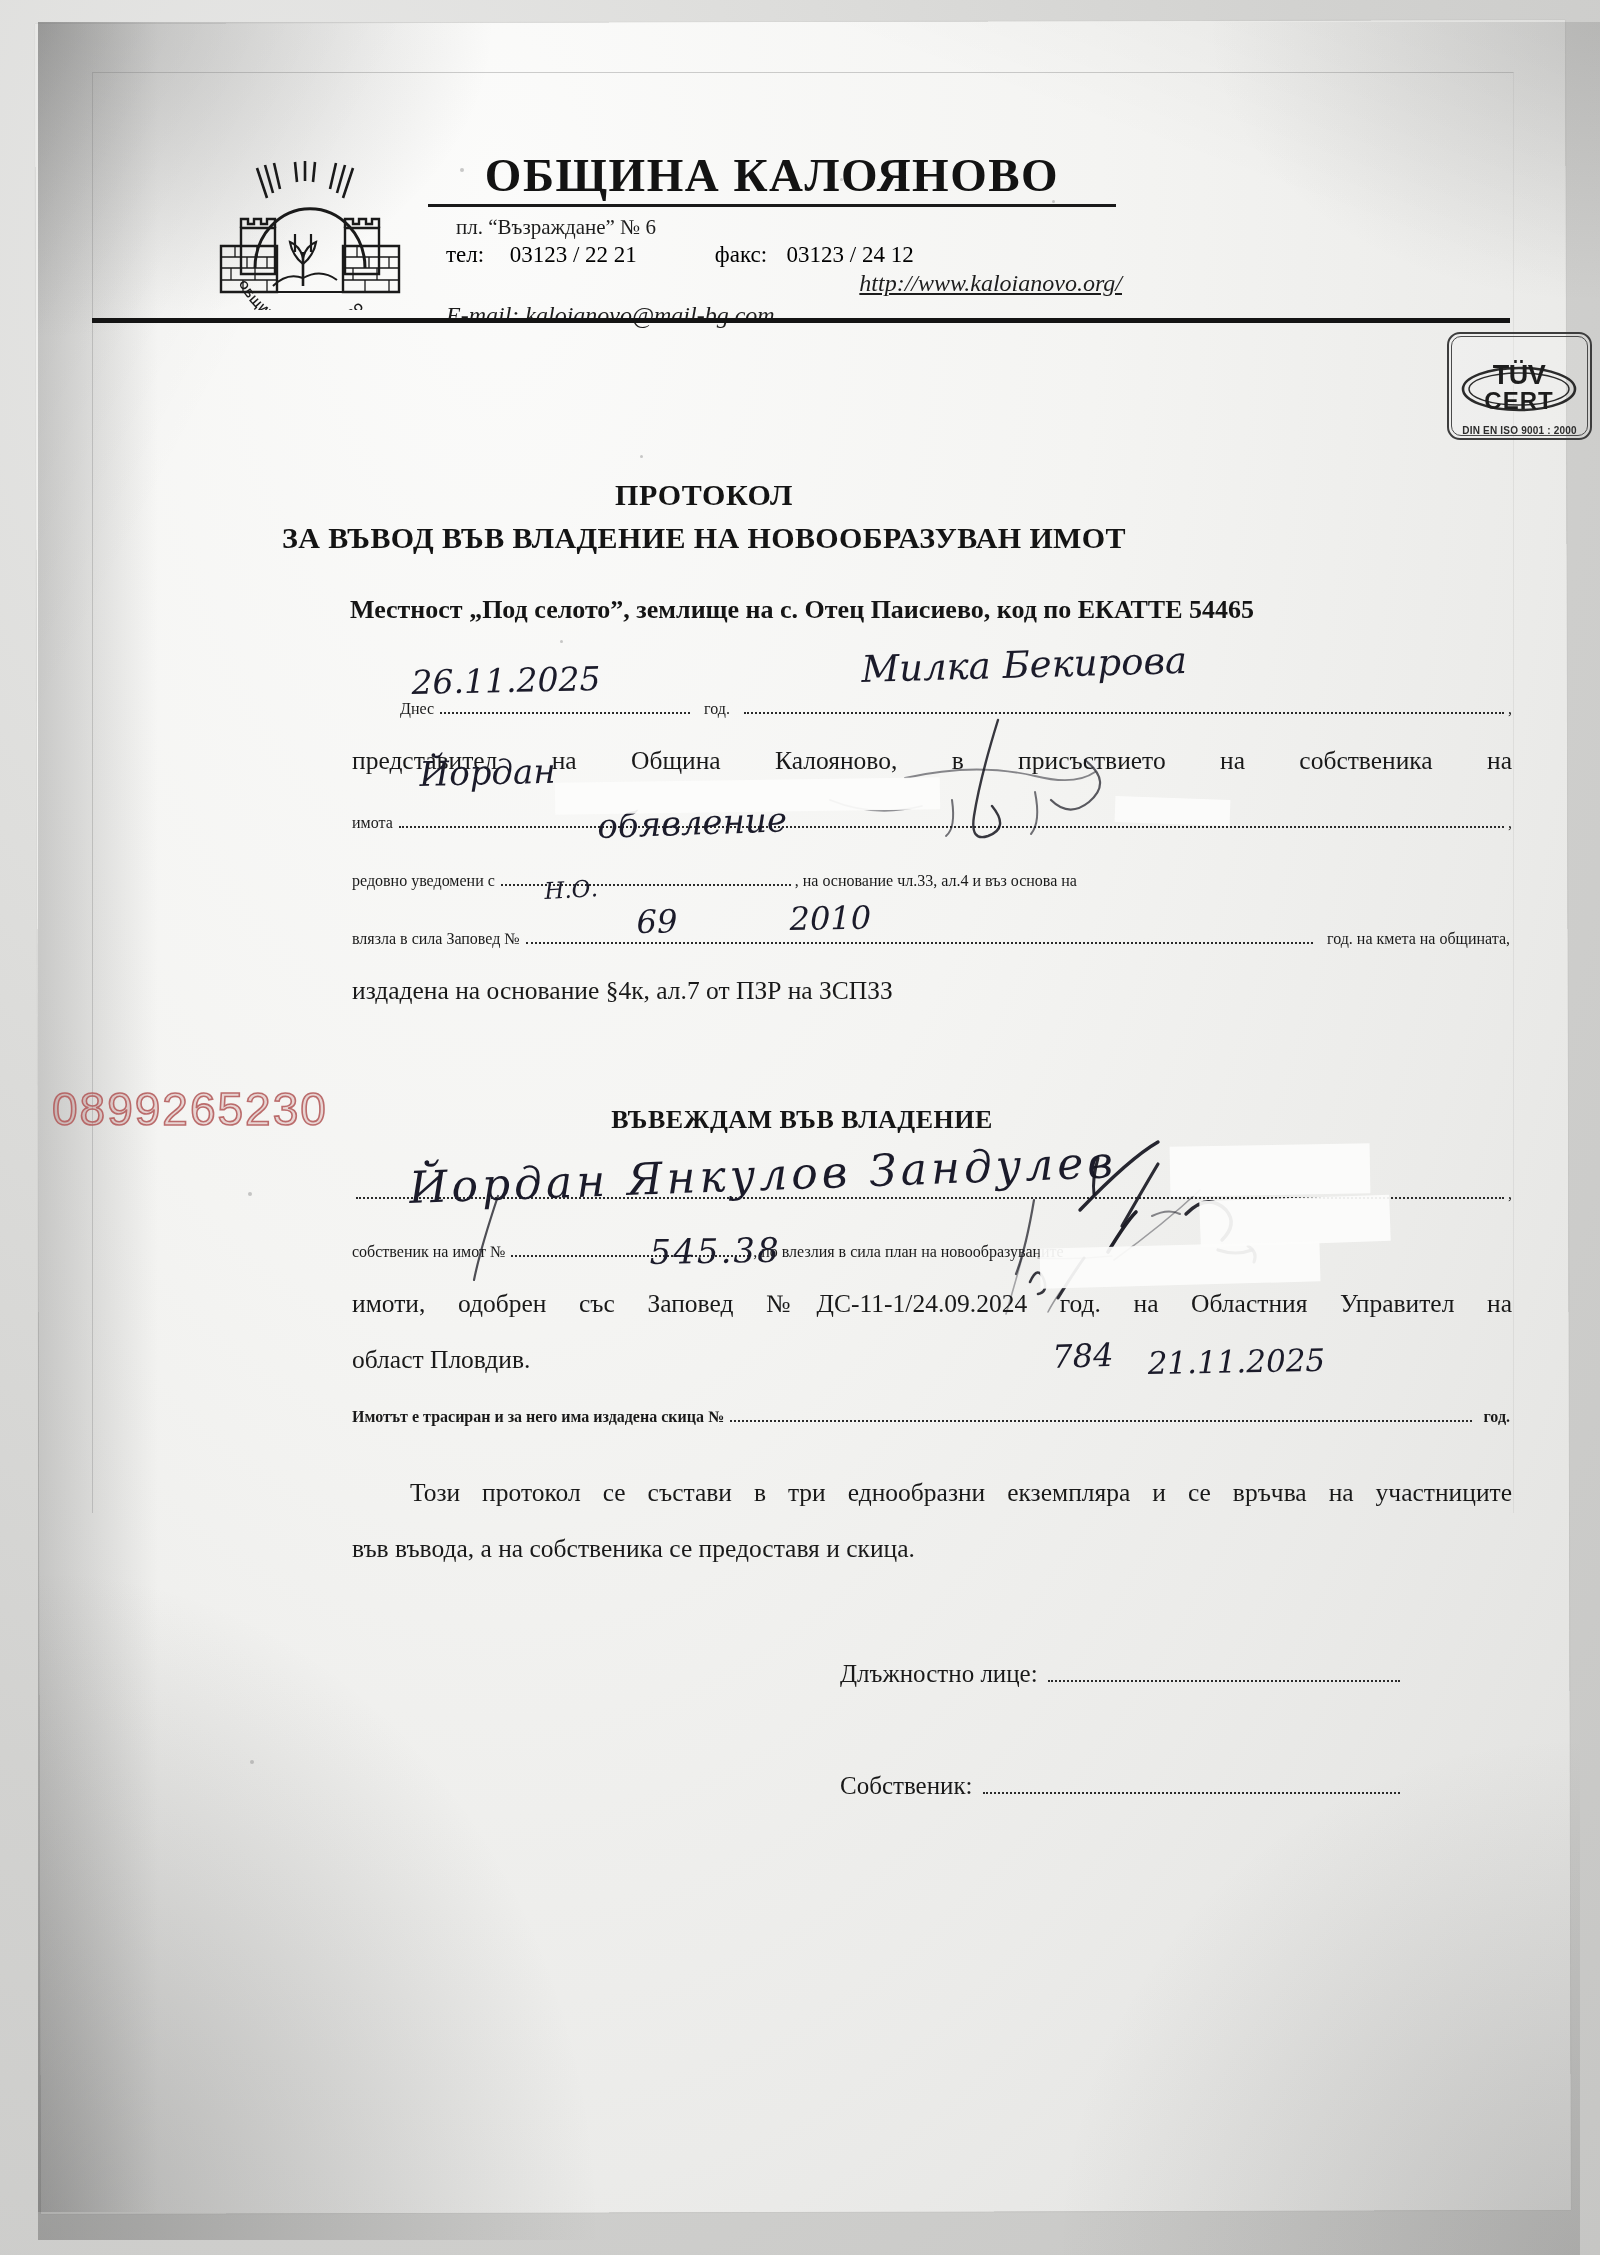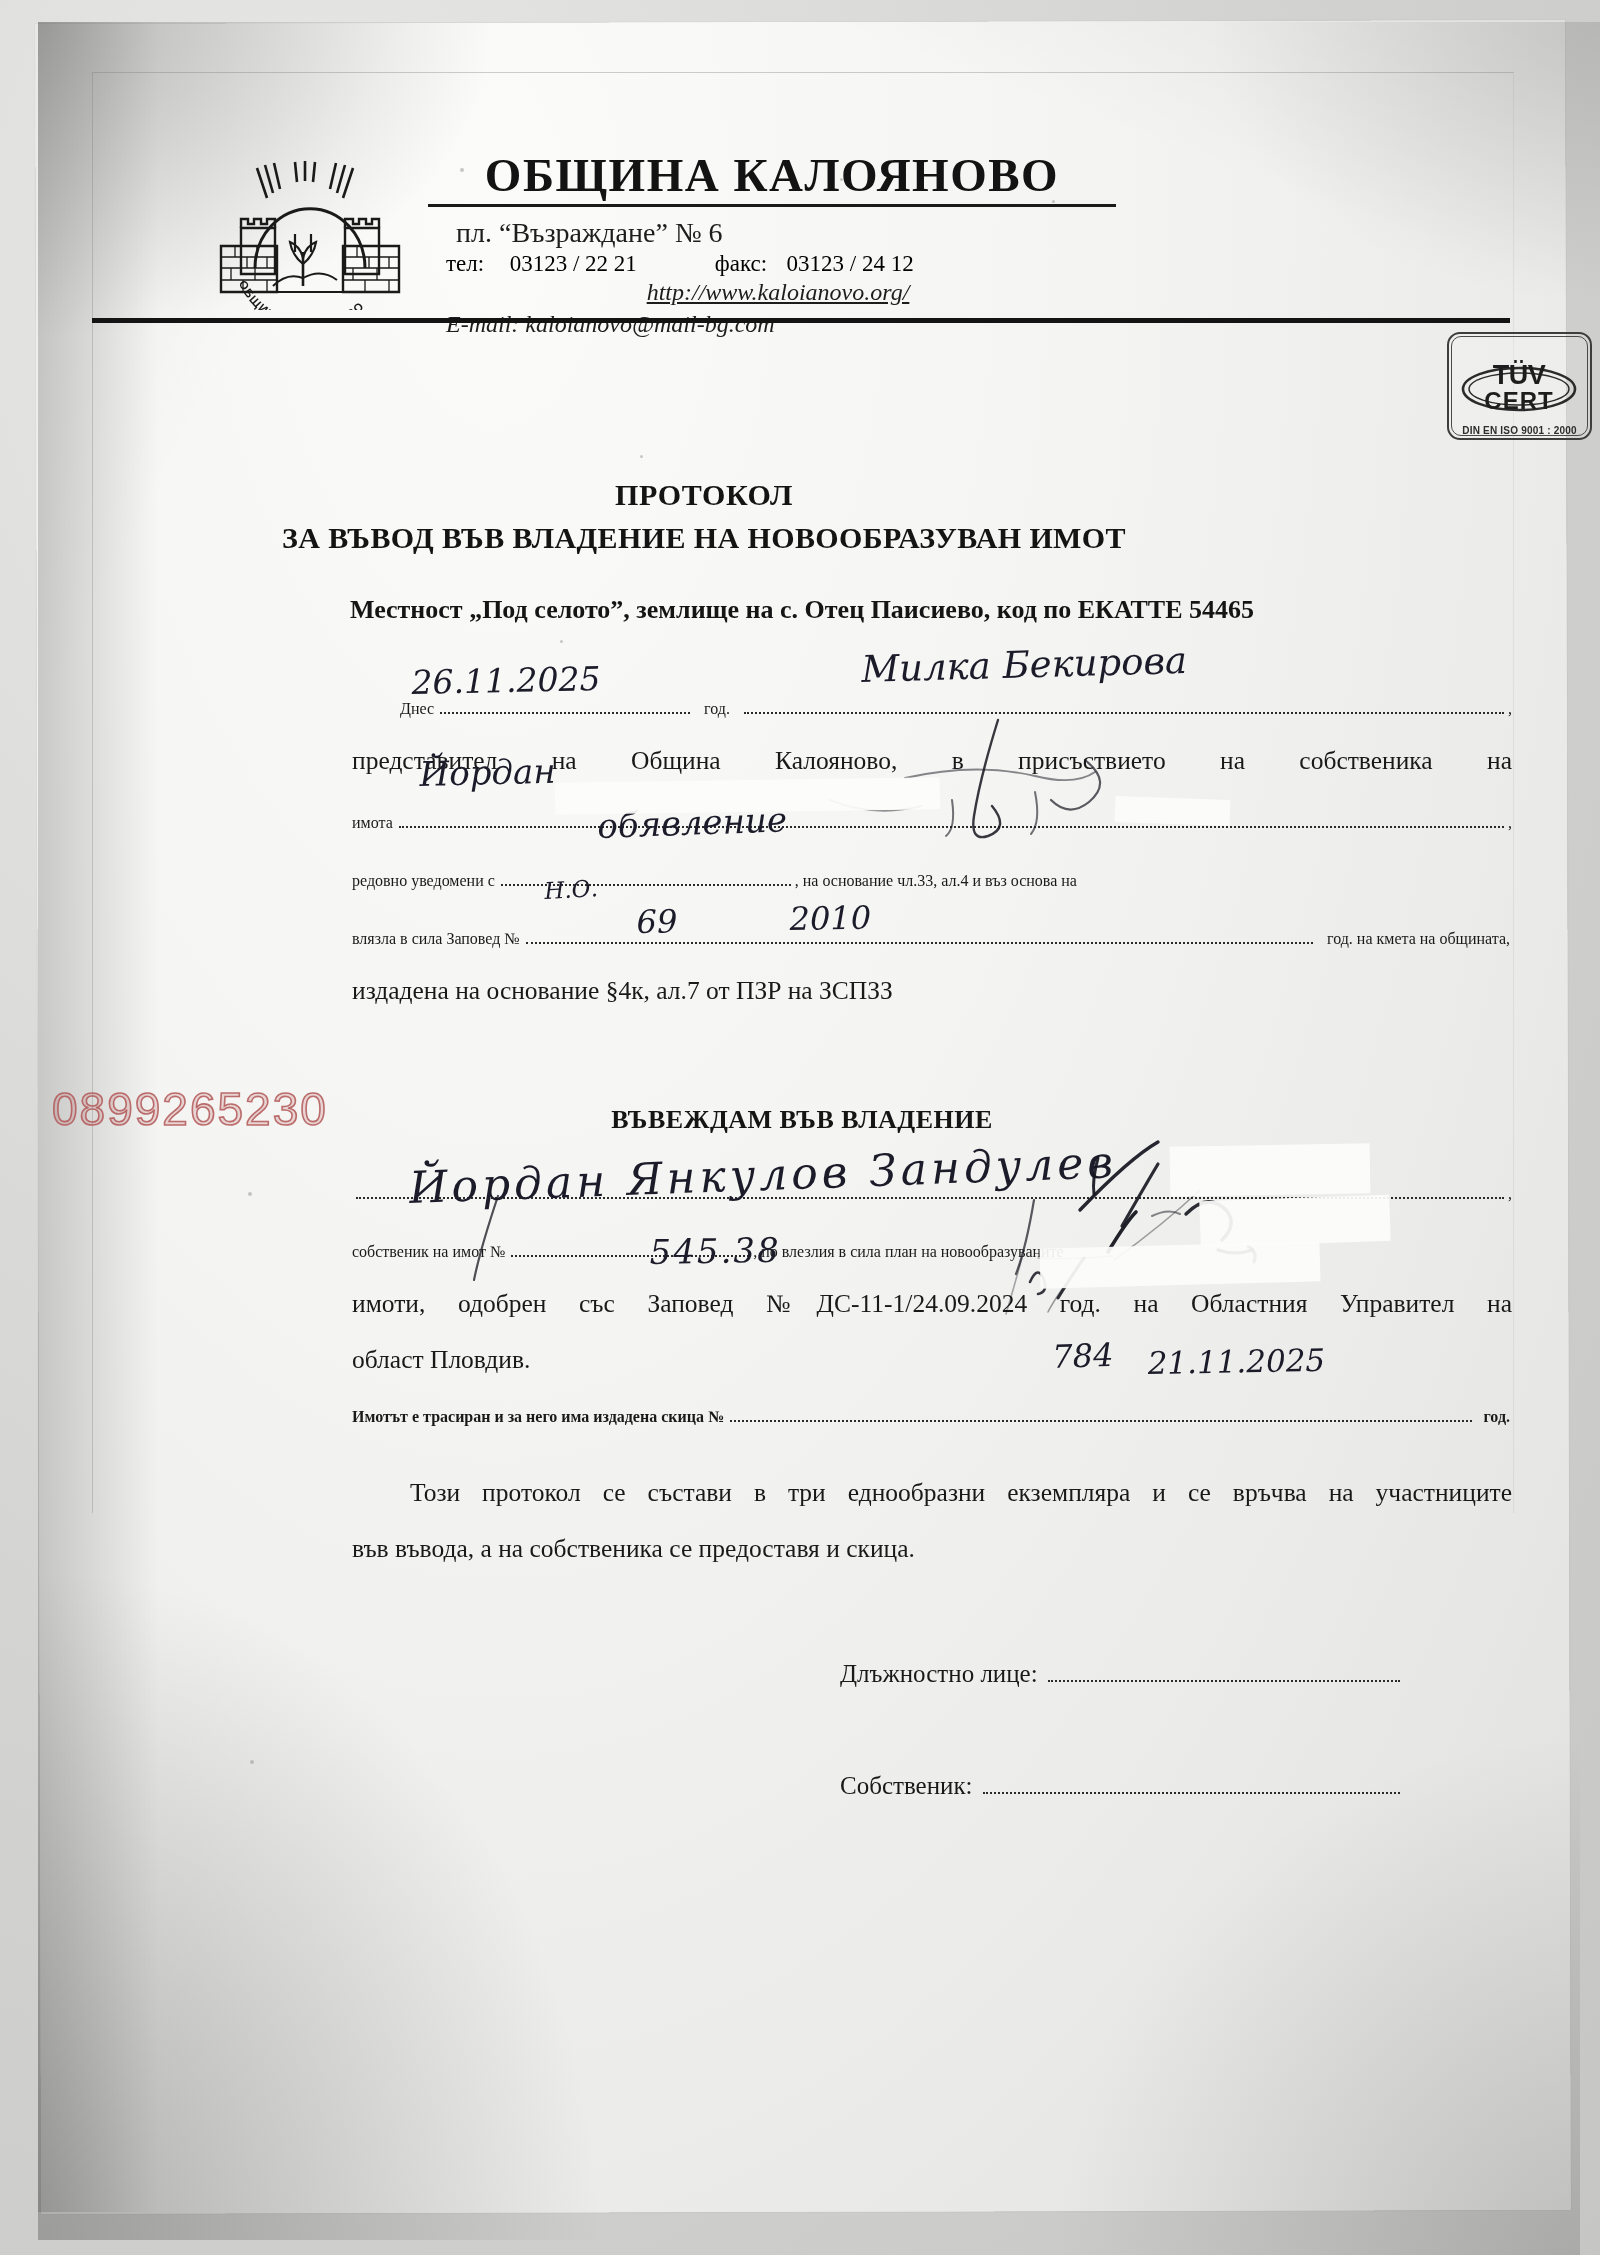--- a/index.html
+++ b/index.html
@@ -43,24 +43,24 @@
   
   #header{position:absolute;left:92px;top:150px;width:1430px;height:170px;}
   #crest{position:absolute;left:125px;top:10px;width:185px;height:150px;}
   #crest svg{width:100%;height:100%;}
   #org-block{position:absolute;left:330px;top:2px;width:700px;text-align:center;}
   #org-title{
     font-family:"Liberation Serif", serif;font-weight:bold;font-size:47px;
     letter-spacing:1.5px;color:#131313;line-height:1;white-space:nowrap;
   }
   #org-rule{height:3px;background:#1a1a1a;margin:5px 6px 7px 6px;}
-  .addr-line{font-size:28px;color:#1d1d1d;line-height:1.33;white-space:nowrap;}
+  .addr-line{font-size:21px;color:#1d1d1d;line-height:1.33;white-space:nowrap;}
   #addr1{padding-left:10px;text-align:left;margin-left:24px;}
   #telrow{display:flex;margin-left:24px;gap:78px;font-size:23px;}
-  #url{font-style:italic;text-decoration:underline;margin-left:12px;text-align:center;font-size:24px;}
+  #url{font-style:italic;text-decoration:underline;margin-left:12px;text-align:right;font-size:24px;}
   #email{font-style:italic;margin-left:24px;text-align:left;font-size:24px;}
 
   #tuv{position:absolute;left:1355px;top:182px;width:145px;height:108px;}
   #tuv .tbox{
     position:absolute;inset:0;border:2px solid #3d3d3d;border-radius:13px;
     background:rgba(255,255,255,.15);
   }
   #tuv .tbox2{position:absolute;left:4px;top:4px;right:4px;bottom:4px;border:1px solid #4a4a4a;border-radius:10px;}
   #tuv-svg{position:absolute;left:0;top:0;width:100%;height:100%;}
   #tuv-din{

